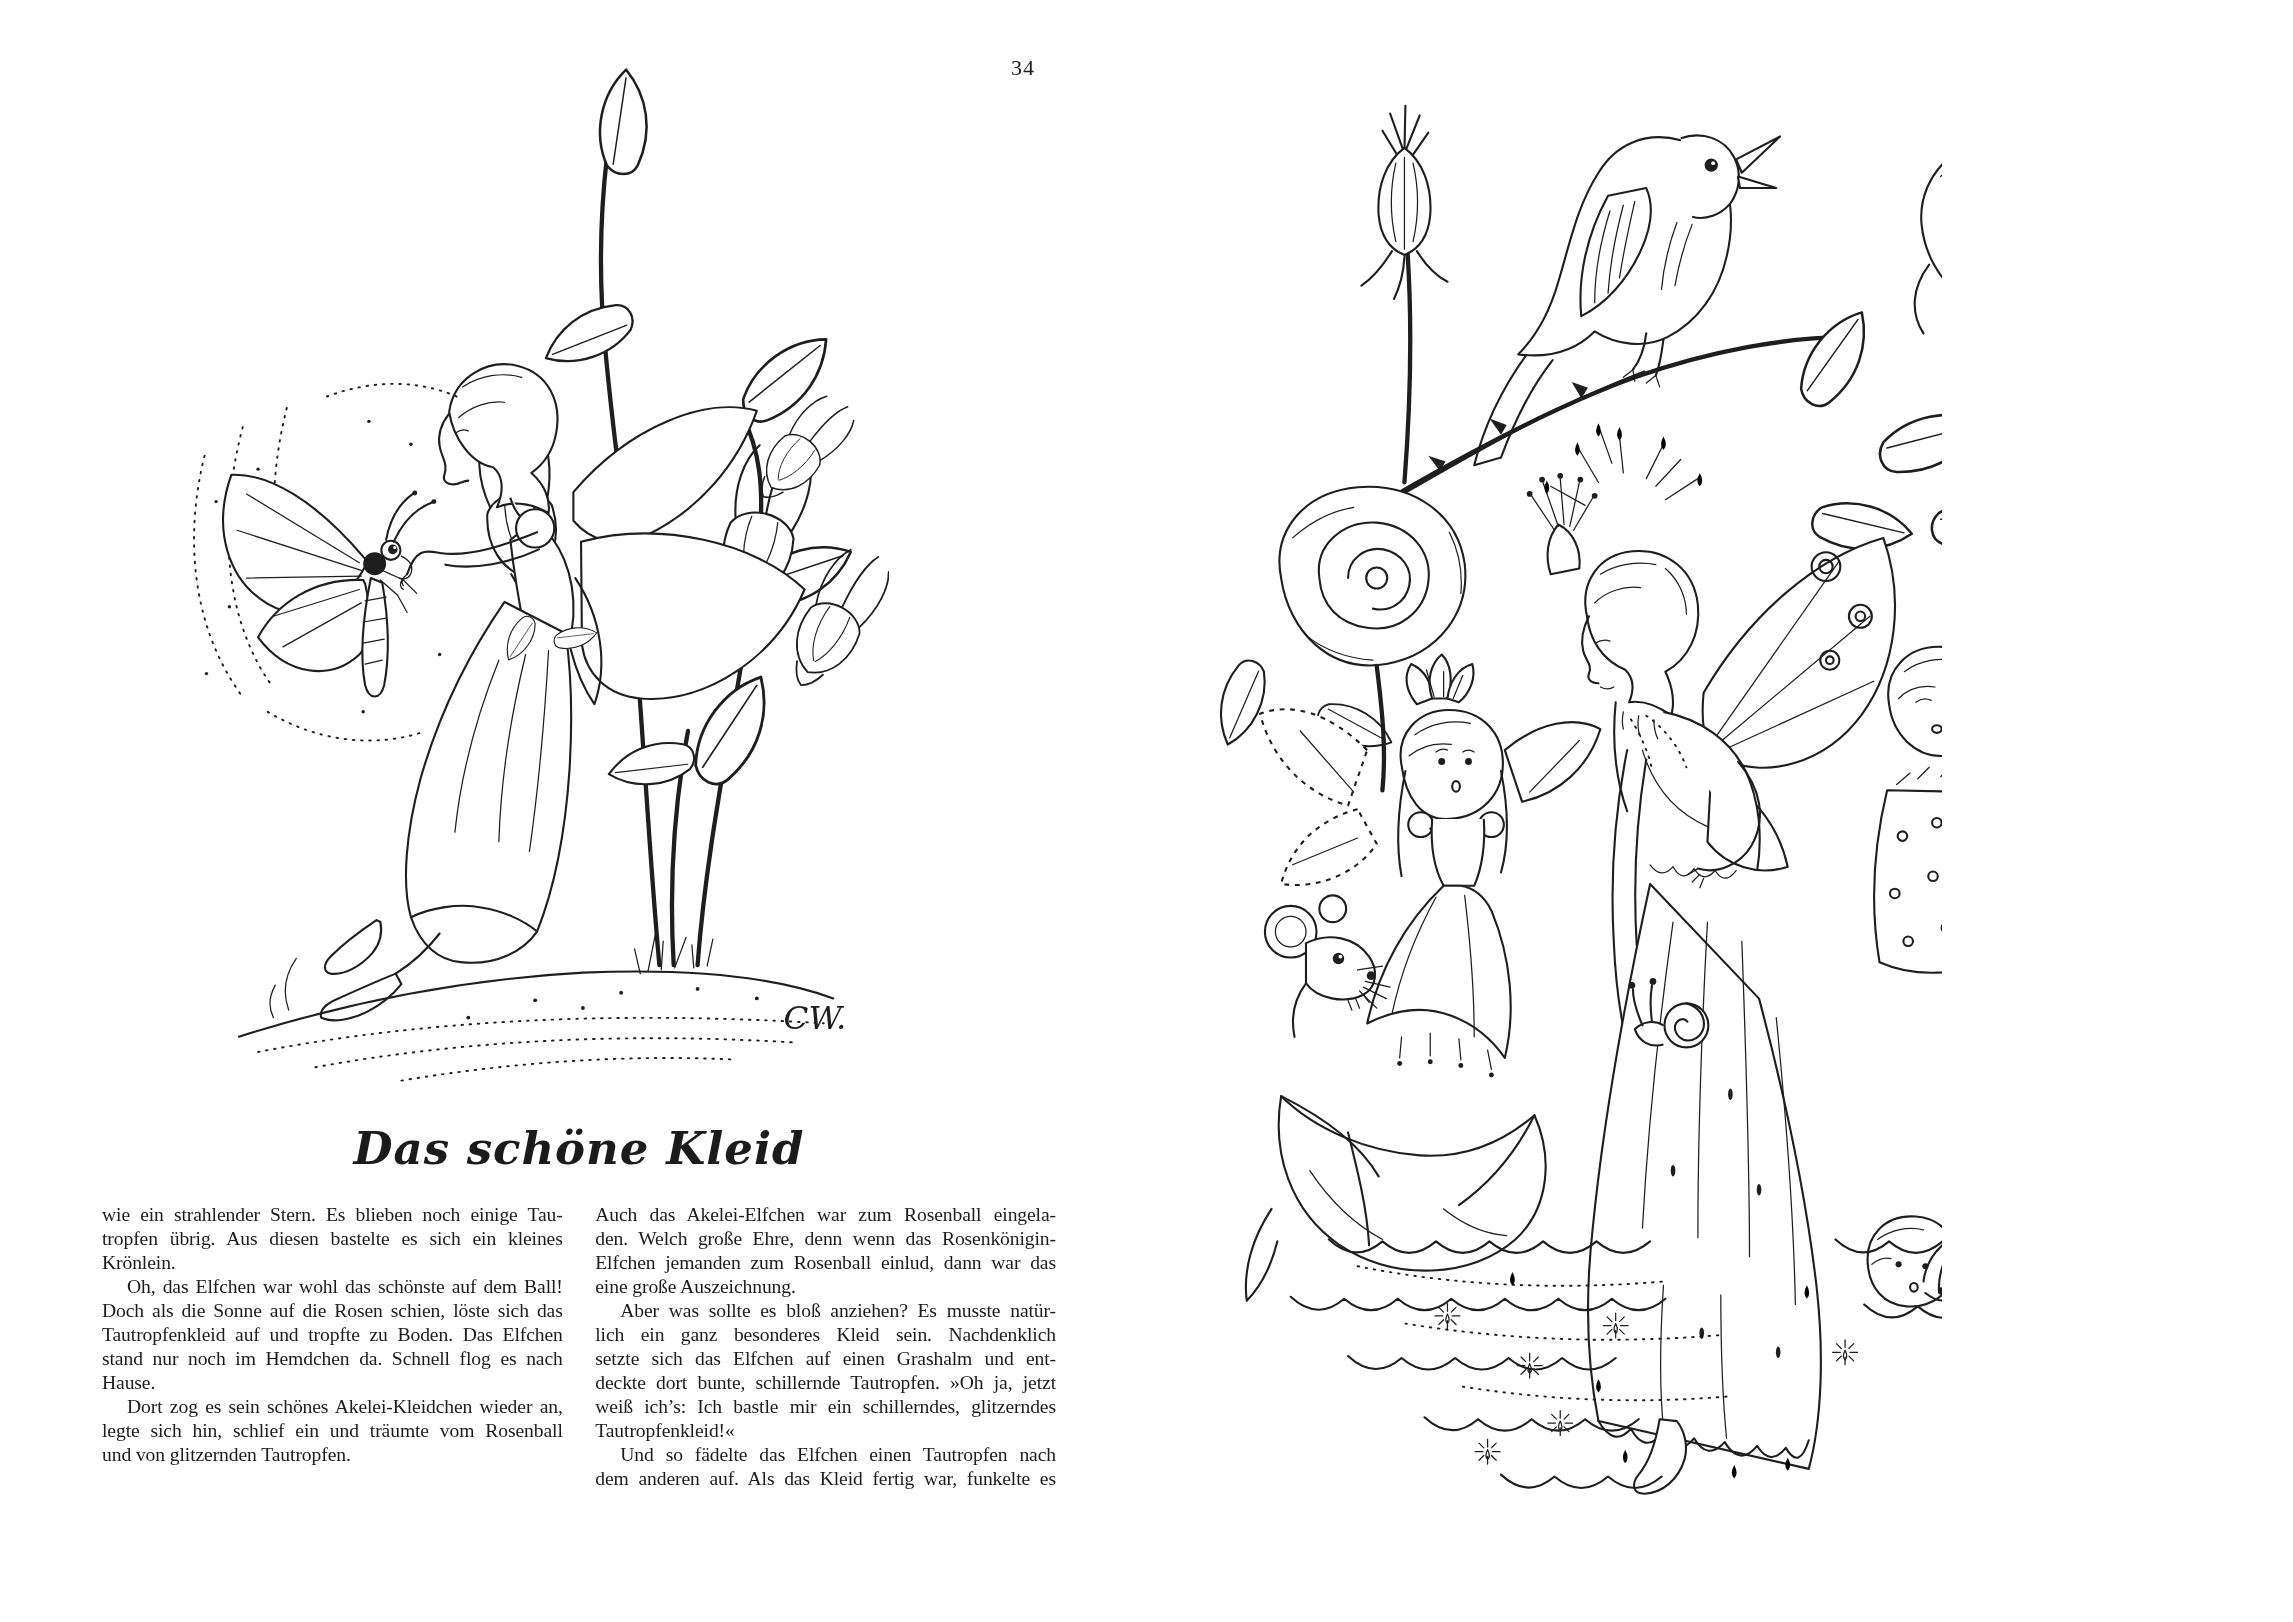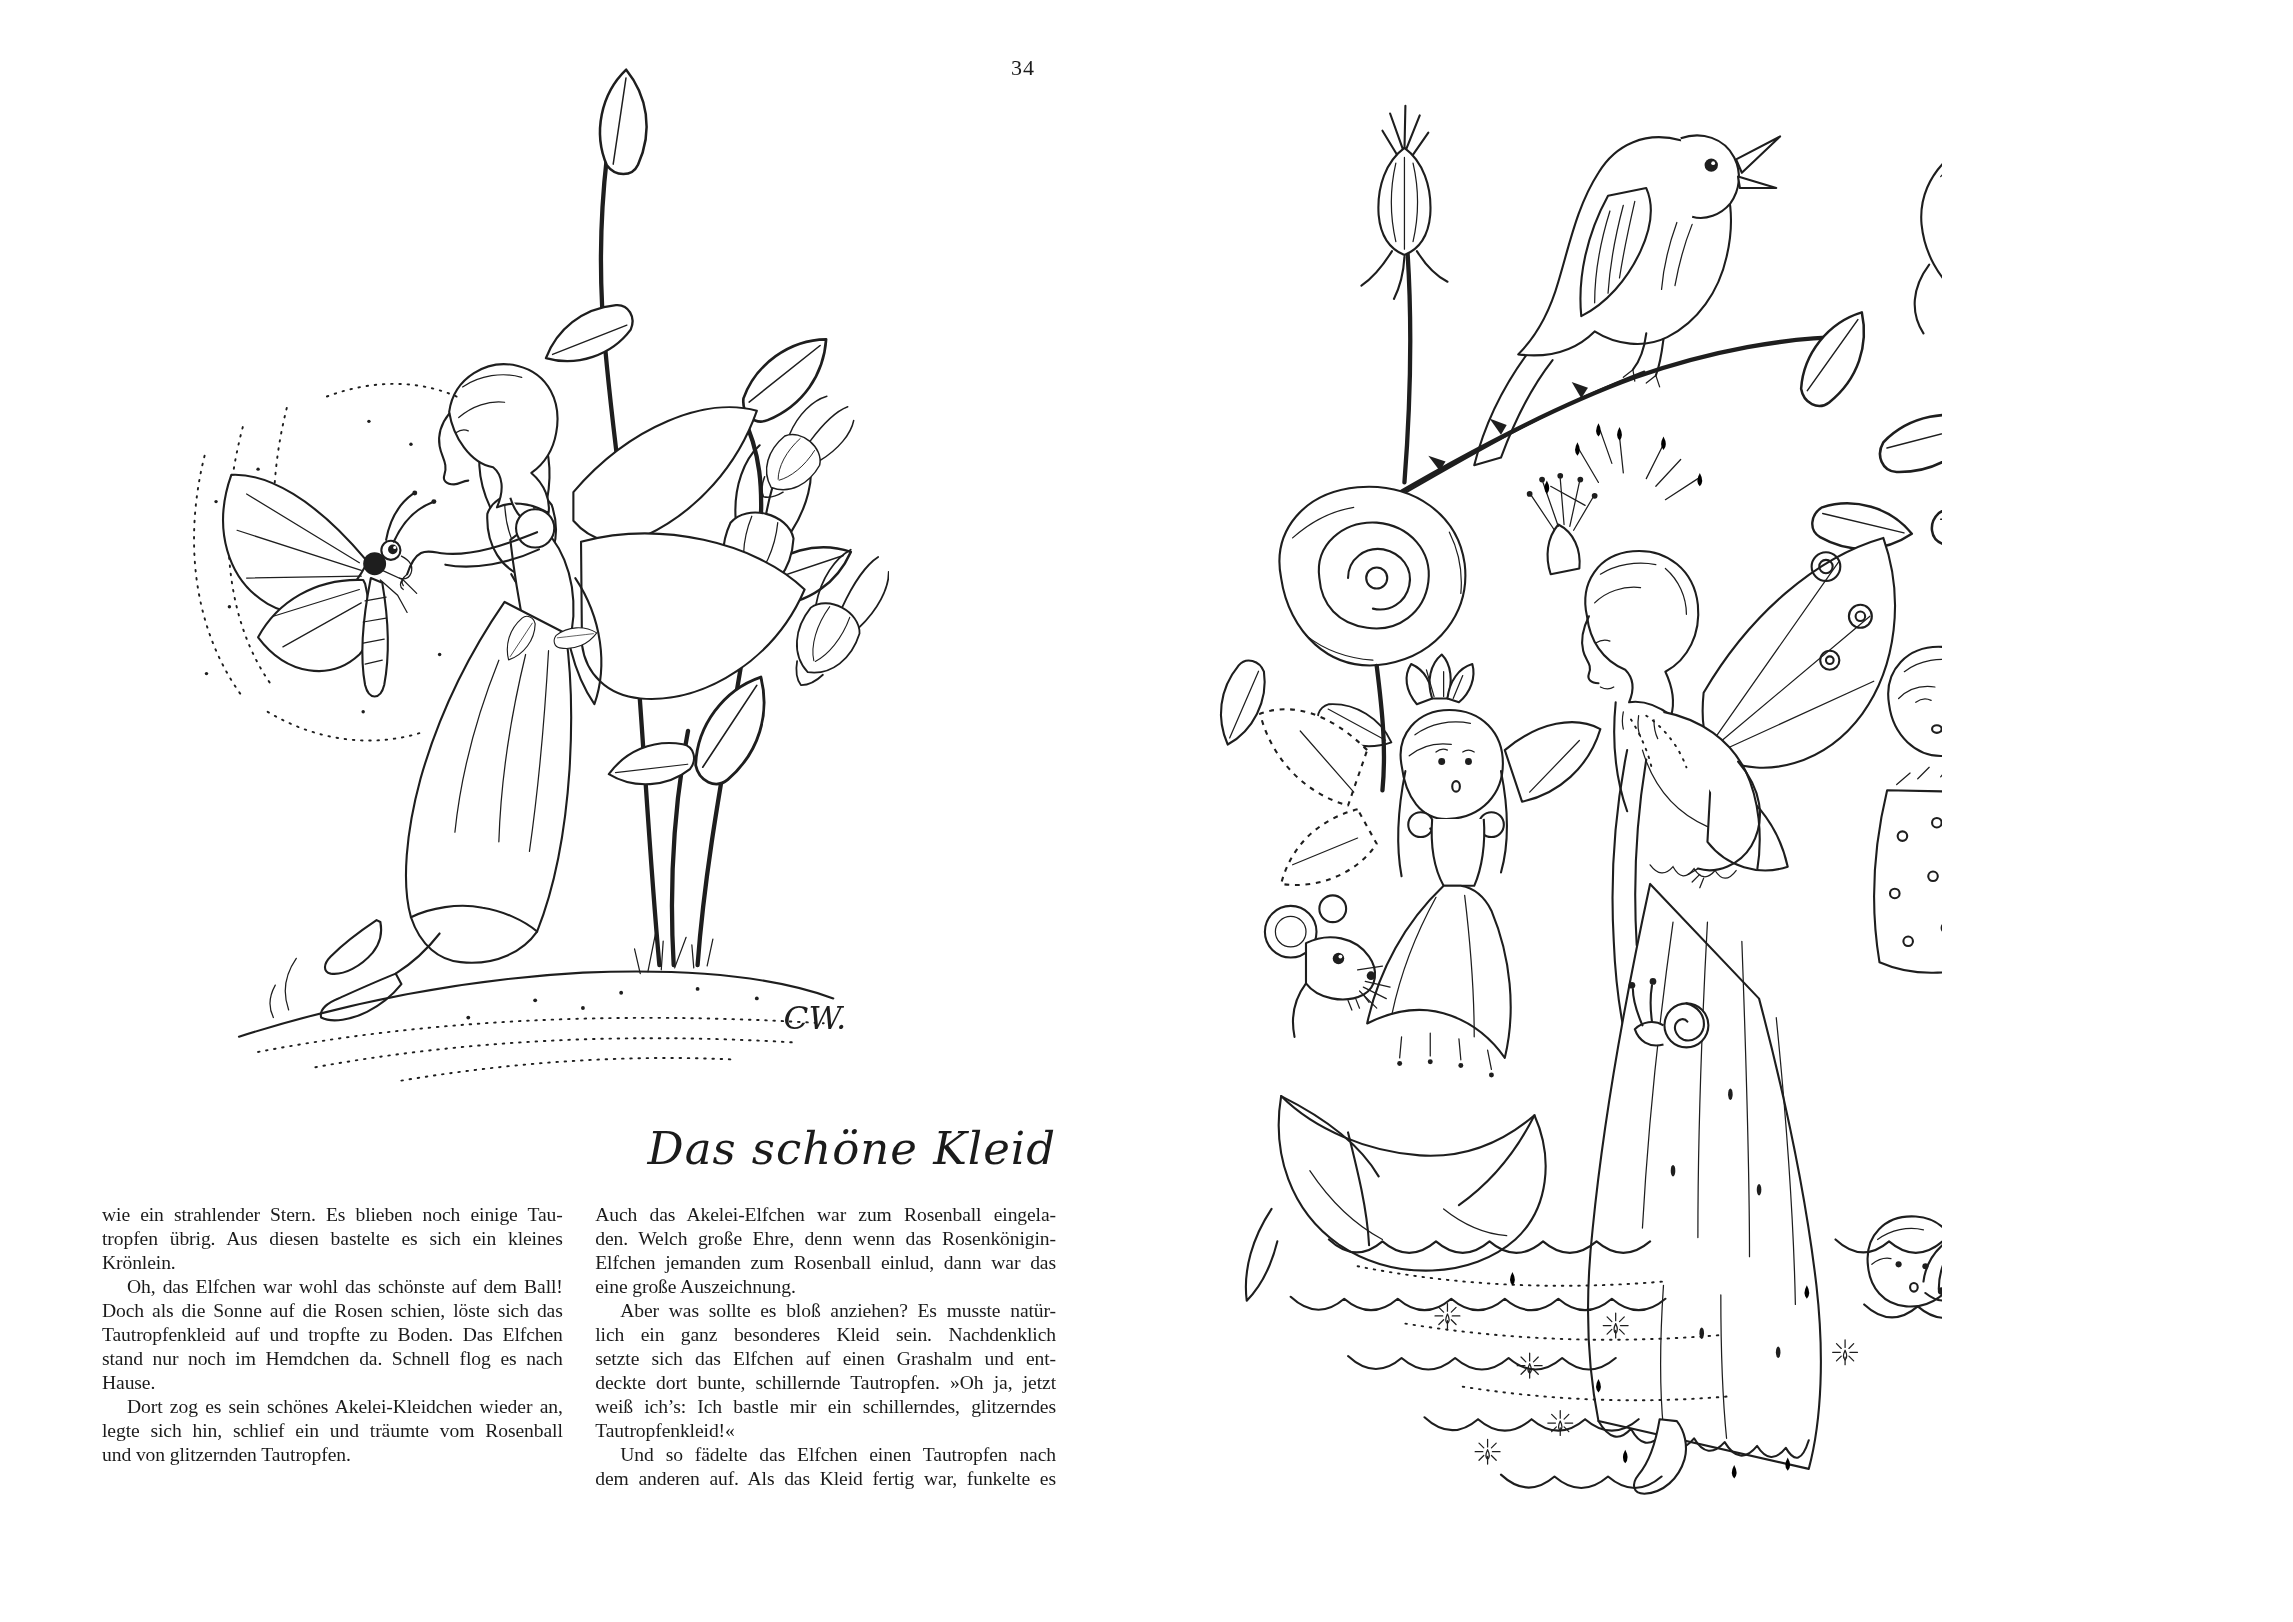--- a/index.html
+++ b/index.html
@@ -5,22 +5,22 @@
   html,body { margin:0; padding:0; background:#ffffff; }
   .spread {
     position:relative; width:1942px; height:1622px; background:#ffffff;
     font-family:"Liberation Serif", serif; color:#1b1b1b; overflow:hidden;
   }
   .pageno {
     position:absolute; left:980px; top:55px; width:86px; text-align:center;
     font-size:22px; letter-spacing:1px;
   }
   .title {
-    position:absolute; left:102px; top:1122px; width:954px; text-align:right;
-    font-family:"DejaVu Serif", serif; font-style:italic; font-weight:400;
+    position:absolute; left:102px; top:1122px; width:954px; text-align:center;
+    font-family:"DejaVu Serif", serif; font-style:italic; font-weight:700;
     font-size:45px; letter-spacing:1px;
   }
   .columns {
     position:absolute; left:102px; top:1203px; width:954px;
     display:flex; gap:32.5px;
   }
   .col { width:461px; font-size:19.6px; line-height:24px; letter-spacing:-0.1px; }
   .line { text-align:justify; text-align-last:justify; }
   .line.nj { text-align-last:left; }
   .line.ind { text-indent:25px; }

